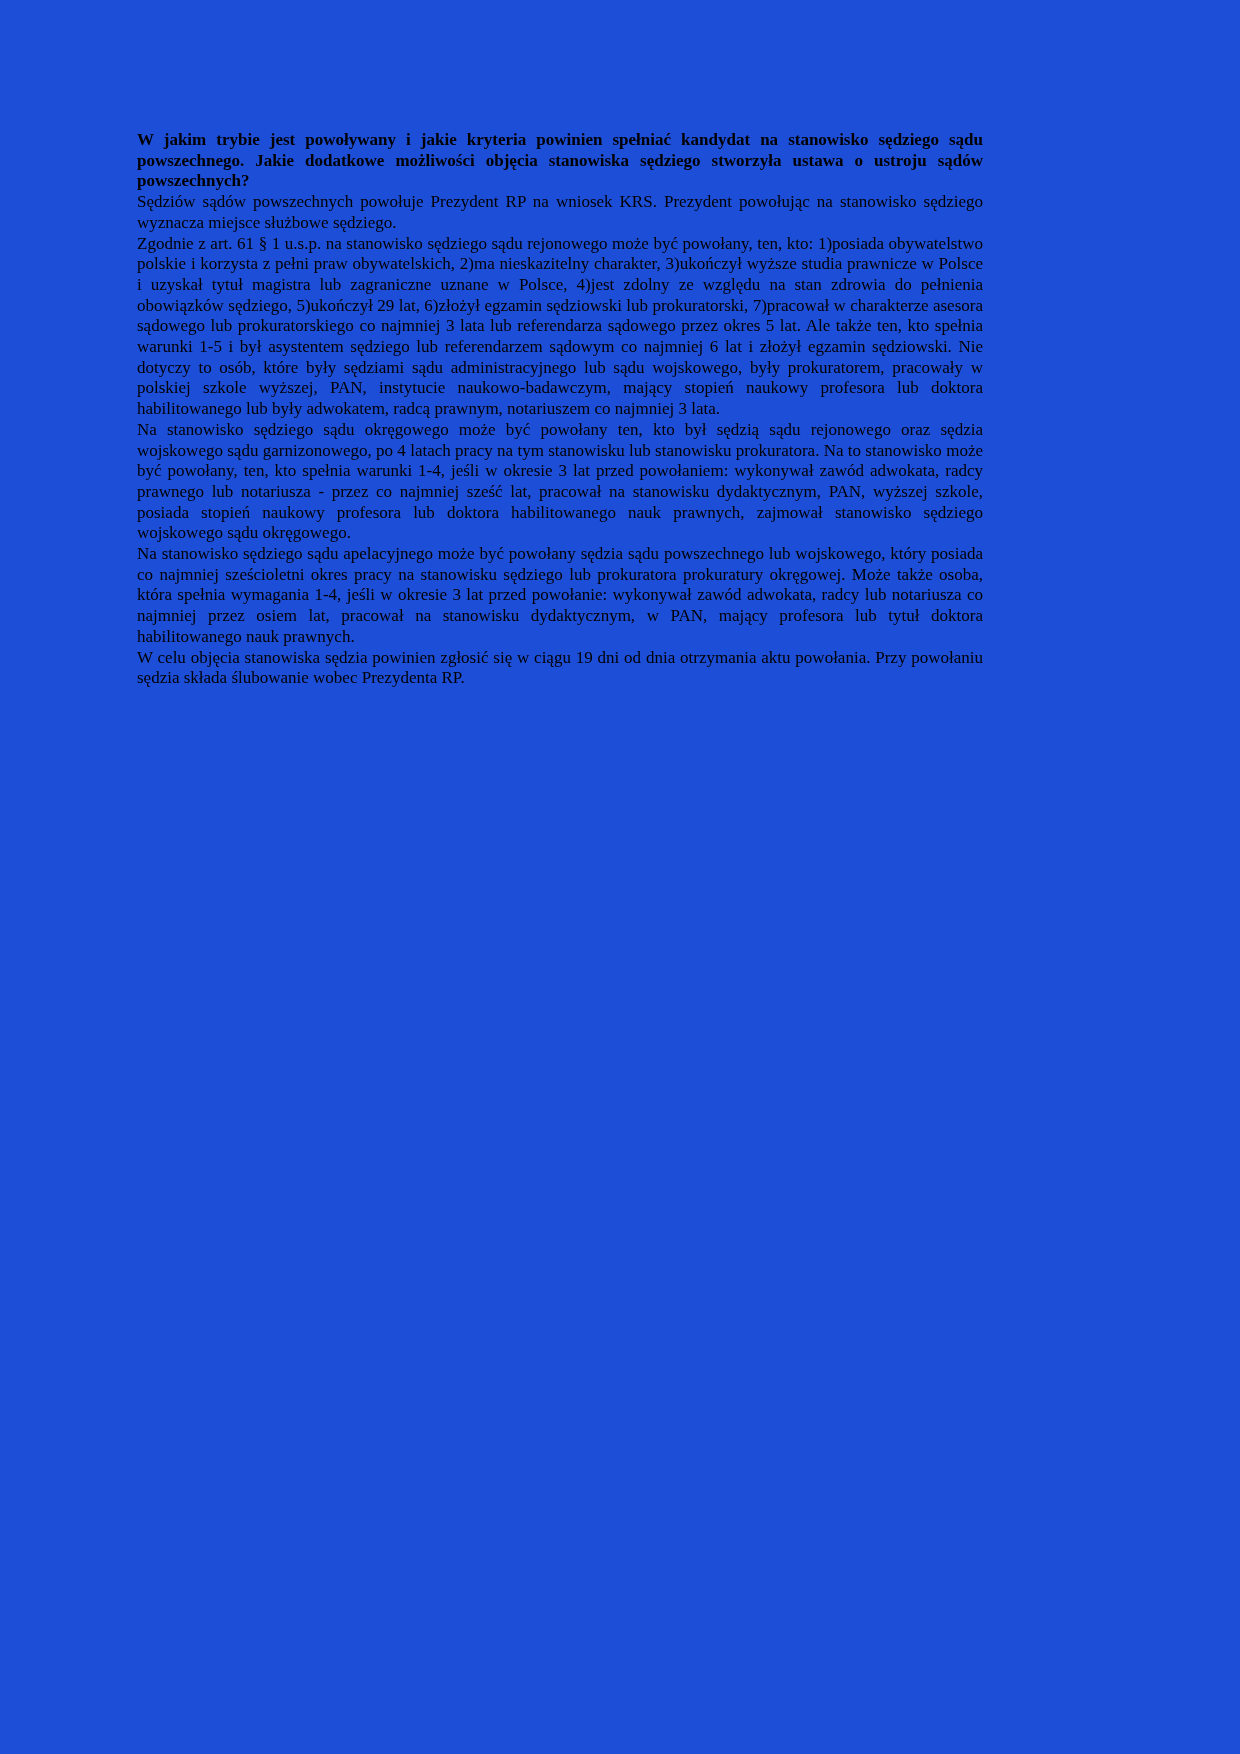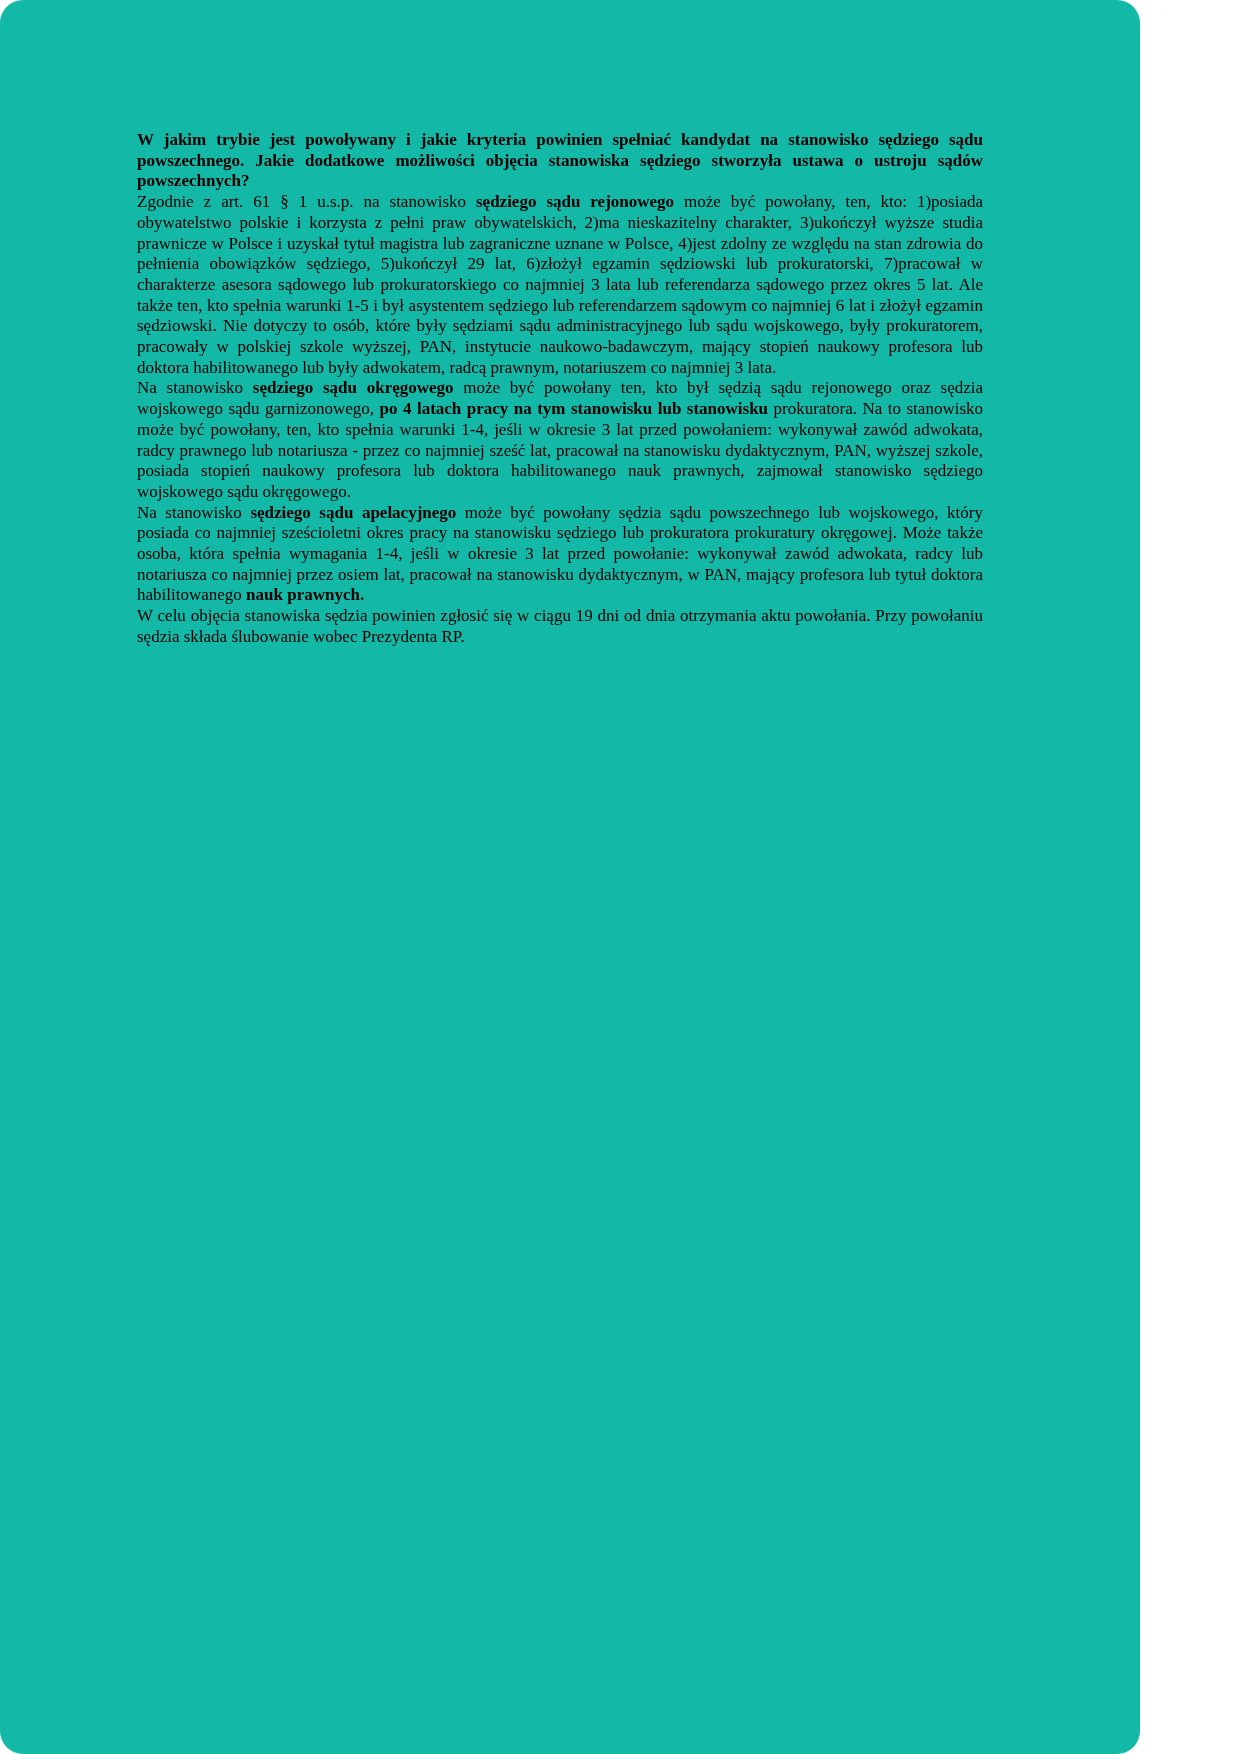--- a/index.html
+++ b/index.html
@@ -2,56 +2,56 @@
 <html><head>
 <meta charset="utf-8">
 <style>
   html, body {
     margin: 0;
     padding: 0;
     background: #ffffff;
   }
   .page {
     position: relative;
-    width: 1140px;
+    width: 1240px;
     height: 1754px;
-    background: #14b8a6;
+    background: #1d4ed8;
     overflow: hidden;
-    border-radius: 23px;
   }
   .content {
     position: absolute;
     left: 137px;
     top: 130px;
     width: 846px;
     font-family: "Liberation Serif", serif;
     font-size: 17px;
     line-height: 20.7px;
     color: #000000;
     text-align: justify;
   }
   .para {
     margin: 0;
     padding: 0;
   }
   .title {
     font-weight: bold;
   }
   .b {
-    font-weight: bold;
+    font-weight: normal;
   }
 </style>
 </head>
 <body>
 
 <div class="page">
   <div class="content">
 
     <p class="para title"><span>W jakim trybie jest powoływany i jakie kryteria powinien spełniać kandydat na stanowisko sędziego sądu powszechnego. Jakie dodatkowe możliwości objęcia stanowiska sędziego stworzyła ustawa o ustroju sądów powszechnych?</span></p>
 
+    <p class="para"><span>Sędziów sądów powszechnych powołuje Prezydent RP na wniosek KRS. Prezydent powołując na stanowisko sędziego wyznacza miejsce służbowe sędziego.</span></p>
 
     <p class="para"><span>Zgodnie z art. 61 § 1 u.s.p. na stanowisko </span><span class="b">sędziego sądu rejonowego</span><span> może być powołany, ten, kto: 1)posiada obywatelstwo polskie i korzysta z pełni praw obywatelskich, 2)ma nieskazitelny charakter, 3)ukończył wyższe studia prawnicze w Polsce i uzyskał tytuł magistra lub zagraniczne uznane w Polsce, 4)jest zdolny ze względu na stan zdrowia do pełnienia obowiązków sędziego, 5)ukończył 29 lat, 6)złożył egzamin sędziowski lub prokuratorski, 7)pracował w charakterze asesora sądowego lub prokuratorskiego co najmniej 3 lata lub referendarza sądowego przez okres 5 lat. Ale także ten, kto spełnia warunki 1-5 i był asystentem sędziego lub referendarzem sądowym co najmniej 6 lat i złożył egzamin sędziowski. Nie dotyczy to osób, które były sędziami sądu administracyjnego lub sądu wojskowego, były prokuratorem, pracowały w polskiej szkole wyższej, PAN, instytucie naukowo-badawczym, mający stopień naukowy profesora lub doktora habilitowanego lub były adwokatem, radcą prawnym, notariuszem co najmniej 3 lata.</span></p>
 
     <p class="para"><span>Na stanowisko </span><span class="b">sędziego sądu okręgowego</span><span> może być powołany ten, kto był sędzią sądu rejonowego oraz sędzia wojskowego sądu garnizonowego, </span><span class="b">po 4 latach pracy na tym stanowisku lub stanowisku</span><span> prokuratora. Na to stanowisko może być powołany, ten, kto spełnia warunki 1-4, jeśli w okresie 3 lat przed powołaniem: wykonywał zawód adwokata, radcy prawnego lub notariusza - przez co najmniej sześć lat, pracował na stanowisku dydaktycznym, PAN, wyższej szkole, posiada stopień naukowy profesora lub doktora habilitowanego nauk prawnych, zajmował stanowisko sędziego wojskowego sądu okręgowego.</span></p>
 
     <p class="para"><span>Na stanowisko </span><span class="b">sędziego sądu apelacyjnego</span><span> może być powołany sędzia sądu powszechnego lub wojskowego, który posiada co najmniej sześcioletni okres pracy na stanowisku sędziego lub prokuratora prokuratury okręgowej. Może także osoba, która spełnia wymagania 1-4, jeśli w okresie 3 lat przed powołanie: wykonywał zawód adwokata, radcy lub notariusza co najmniej przez osiem lat, pracował na stanowisku dydaktycznym, w PAN, mający profesora lub tytuł doktora habilitowanego </span><span class="b">nauk prawnych.</span></p>
 
     <p class="para"><span>W celu objęcia stanowiska sędzia powinien zgłosić się w ciągu 19 dni od dnia otrzymania aktu powołania. Przy powołaniu sędzia składa ślubowanie wobec Prezydenta RP.</span></p>
 
   </div>

